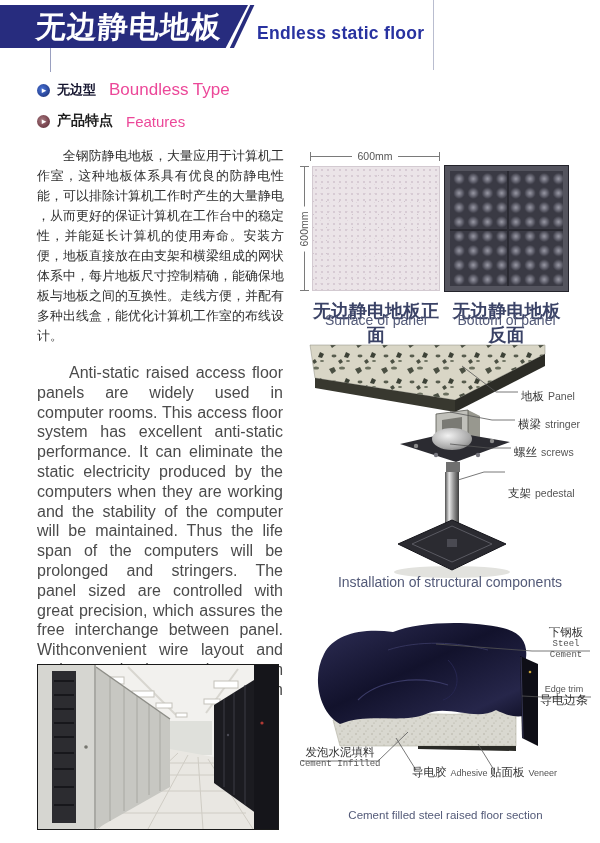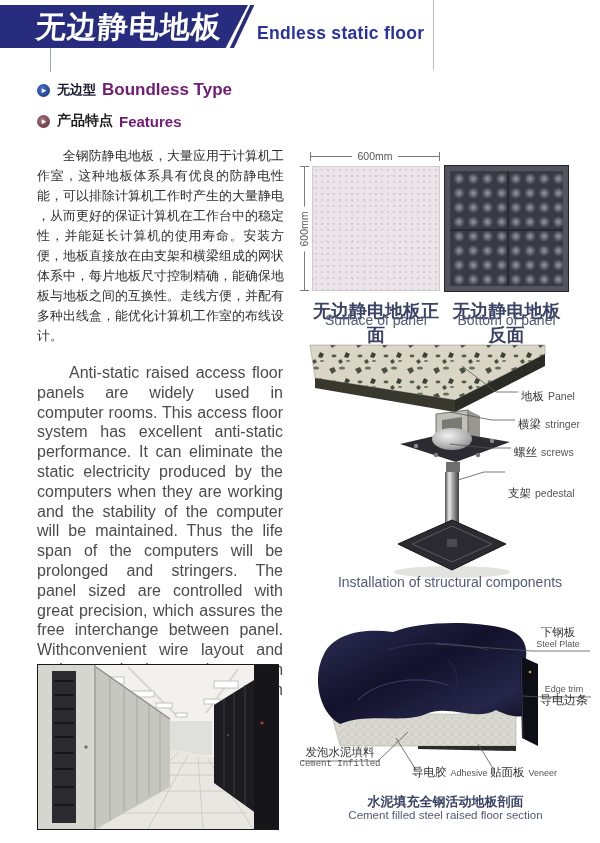--- a/index.html
+++ b/index.html
@@ -24,21 +24,21 @@
   .vrule-b{left:433px;top:0;width:1px;height:70px;background:#b9bdcf;}
 
   
   .heading{display:flex;align-items:center;white-space:nowrap;}
   .bullet{width:13px;height:13px;border-radius:50%;display:inline-flex;
     align-items:center;justify-content:center;flex:0 0 13px;}
   .bullet-blue{background:radial-gradient(circle at 40% 40%,#4a74d8 0%,#2c4a9e 55%,#1a2560 100%);}
   .bullet-maroon{background:radial-gradient(circle at 40% 40%,#a77a80 0%,#7c4852 55%,#4c2830 100%);}
   .bullet .tri{color:#fff;font-size:9px;line-height:9px;transform:translateX(.5px);}
   .h-cn{font-weight:bold;color:#14142e;margin-left:7px;}
-  .h-en{font-weight:bold;color:#701a75;margin-left:6px;}
+  .h-en{font-weight:normal;color:#ec4899;margin-left:13px;}
   .h1 .h-cn{font-size:13px;}
   .h1 .h-en{font-size:17px;}
   .h2 .h-cn{font-size:14px;font-family:"Liberation Serif","DejaVu Serif",serif;color:#1d1d1d;}
   .h2 .h-en{font-size:15px;}
 
   
   .para-cn{left:37px;top:146px;width:247px;font-size:12.9px;line-height:20px;
     color:#2e2e2e;text-align:justify;text-indent:2em;}
   .para-en{left:37px;top:363px;width:246px;font-size:16px;line-height:19.8px;
     color:#4b4b4b;text-align:justify;text-indent:2em;}
@@ -302,35 +302,34 @@
       <line x1="223" y1="37" x2="225" y2="118" stroke="#44446a" stroke-width="0.8"></line>
       <circle cx="232" cy="52" r="1.3" fill="#caa43a"></circle>
       <g stroke="#555" stroke-width="0.8" fill="none">
         <polyline points="292,31 234,31 138,24"></polyline>
         <polyline points="293,77 244,77 224,76"></polyline>
         <polyline points="4,141 80,141 110,112"></polyline>
         <polyline points="118,150 98,118"></polyline>
         <polyline points="196,150 180,124"></polyline>
       </g>
     </svg>
-    <div class="abs lab-stack" style="left:228px;top:6px;width:64px;">
+    <div class="abs lab-stack" style="left:236px;top:6px;width:64px;font-family:Liberation Mono, monospace;">
       <span class="cn">下钢板</span>
-      <span class="en">Steel Plate</span>
+      <span class="en">Steel Cement</span>
     </div>
     <div class="abs lab-stack" style="left:238px;top:64px;width:56px;">
       <span class="en">Edge trim</span>
       <span class="cn" style="font-size:12px;">导电边条</span>
     </div>
     <div class="abs lab-stack" style="left:0;top:126px;width:84px;font-family:Liberation Mono, monospace;">
       <span class="cn">发泡水泥填料</span>
       <span class="en">Cement Infilled</span>
     </div>
     <div class="abs lab" style="left:114px;top:142px;text-align:center;">
       <span class="cn">导电胶</span><span class="en" style="font-size:9px;">Adhesive</span>
     </div>
     <div class="abs lab" style="left:192px;top:142px;">
       <span class="cn">贴面板</span><span class="en" style="font-size:9px;">Veneer</span>
     </div>
-    <div class="fig-cap-cn cap-cn">水泥填充全钢活动地板剖面</div>
     <div class="fig-cap-en cap-en">Cement filled steel raised floor section</div>
   </div>
 
 </div>
 
 </body></html>

